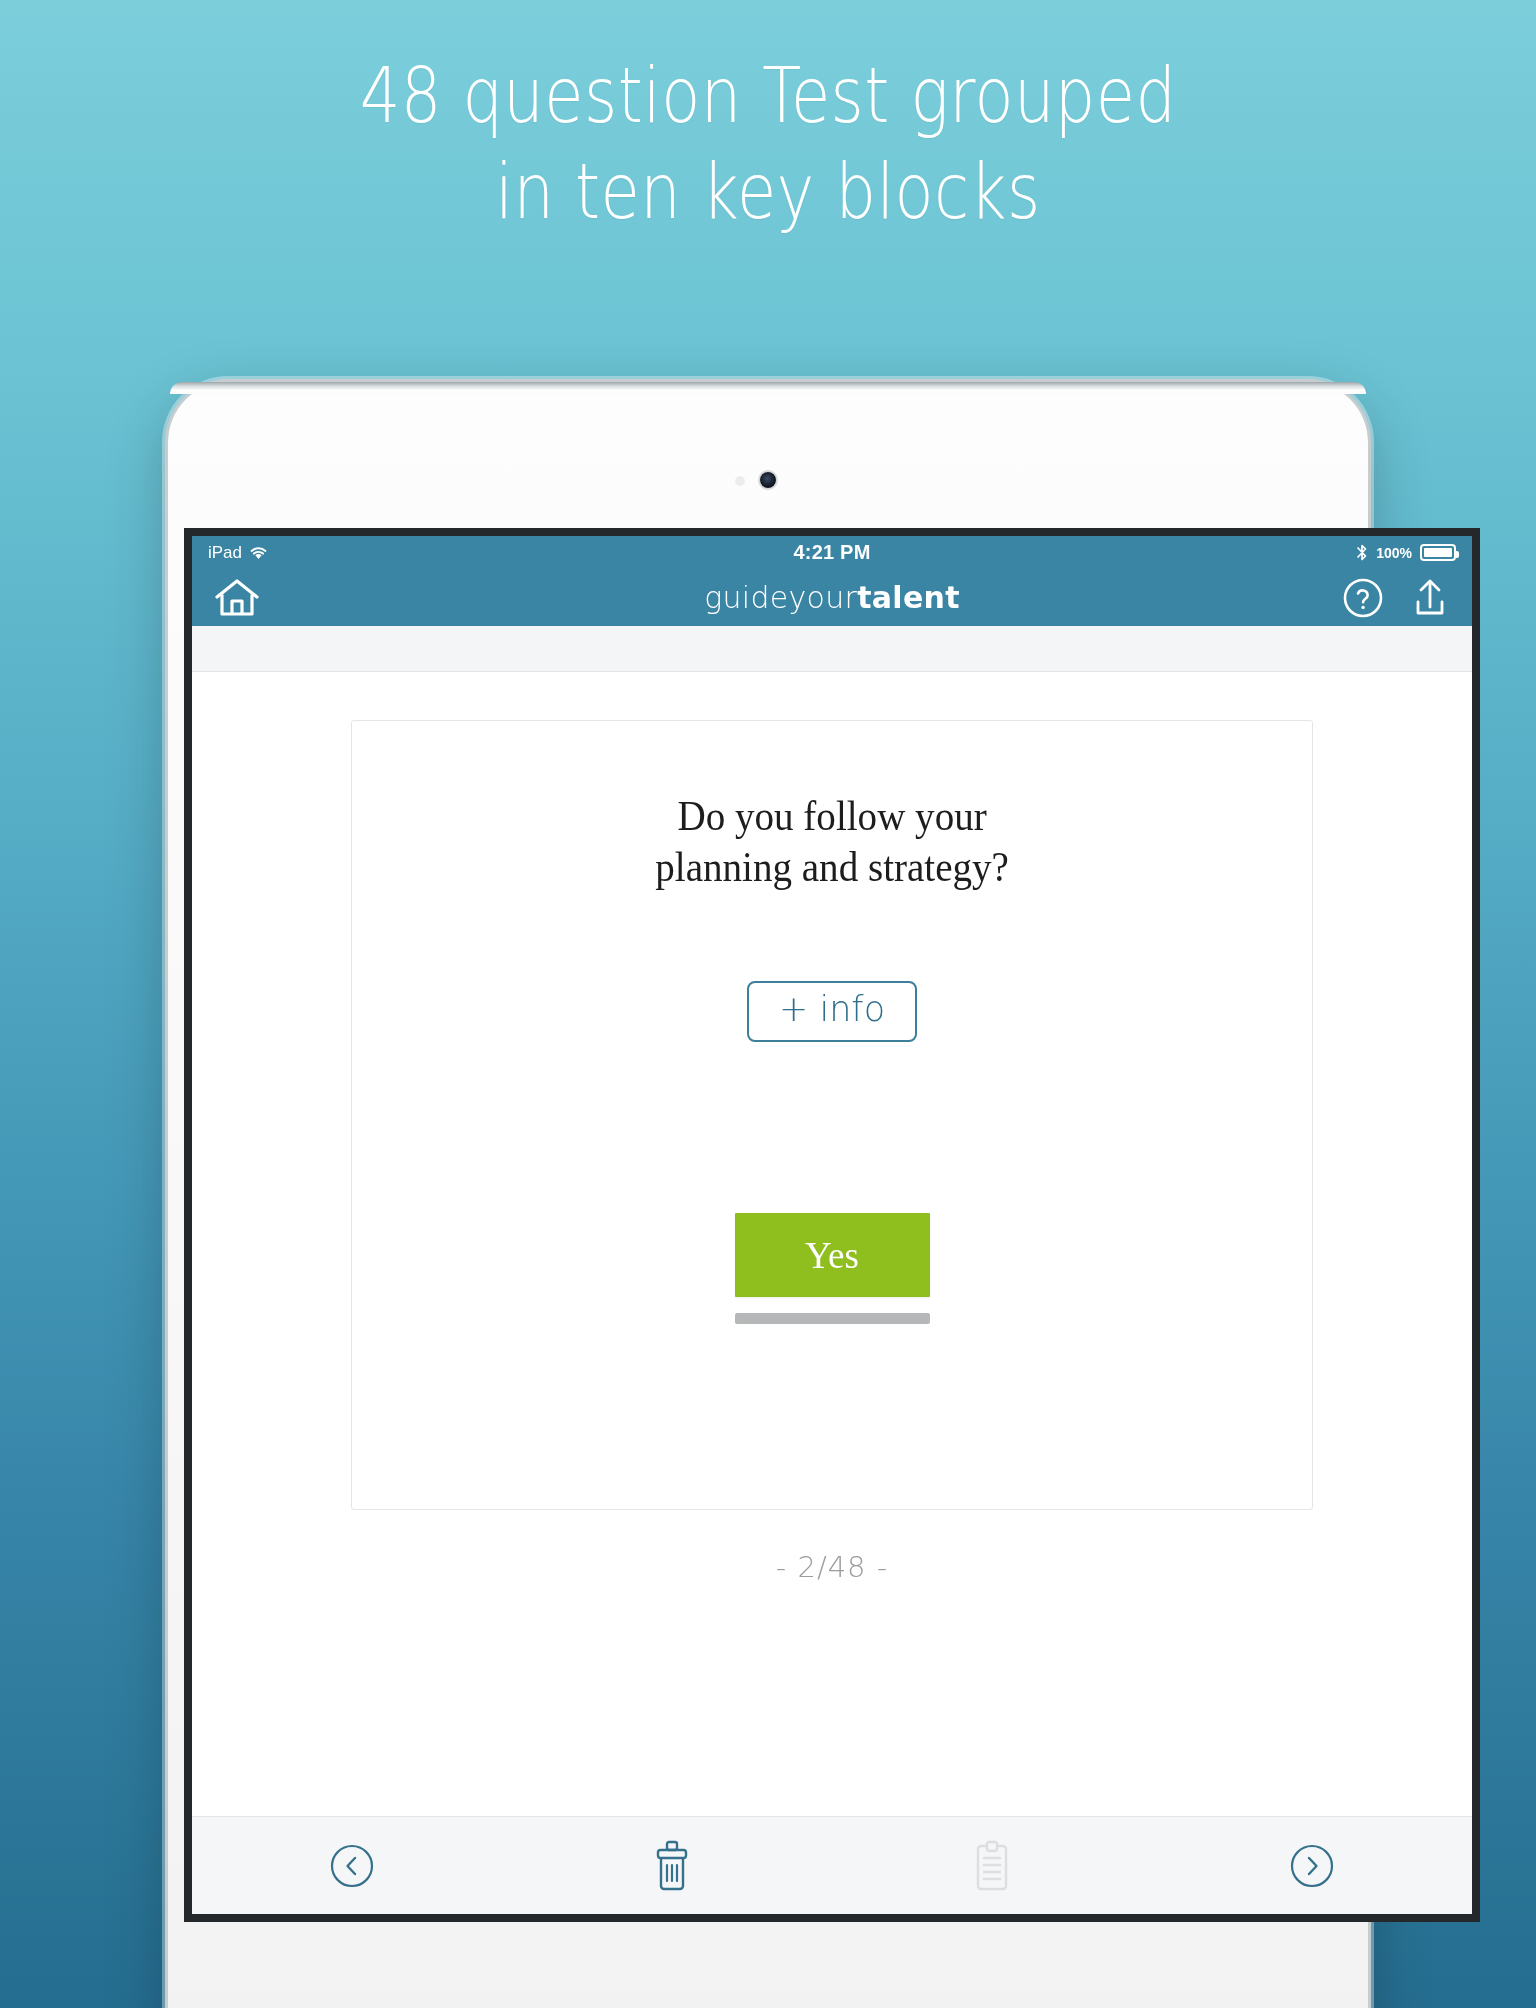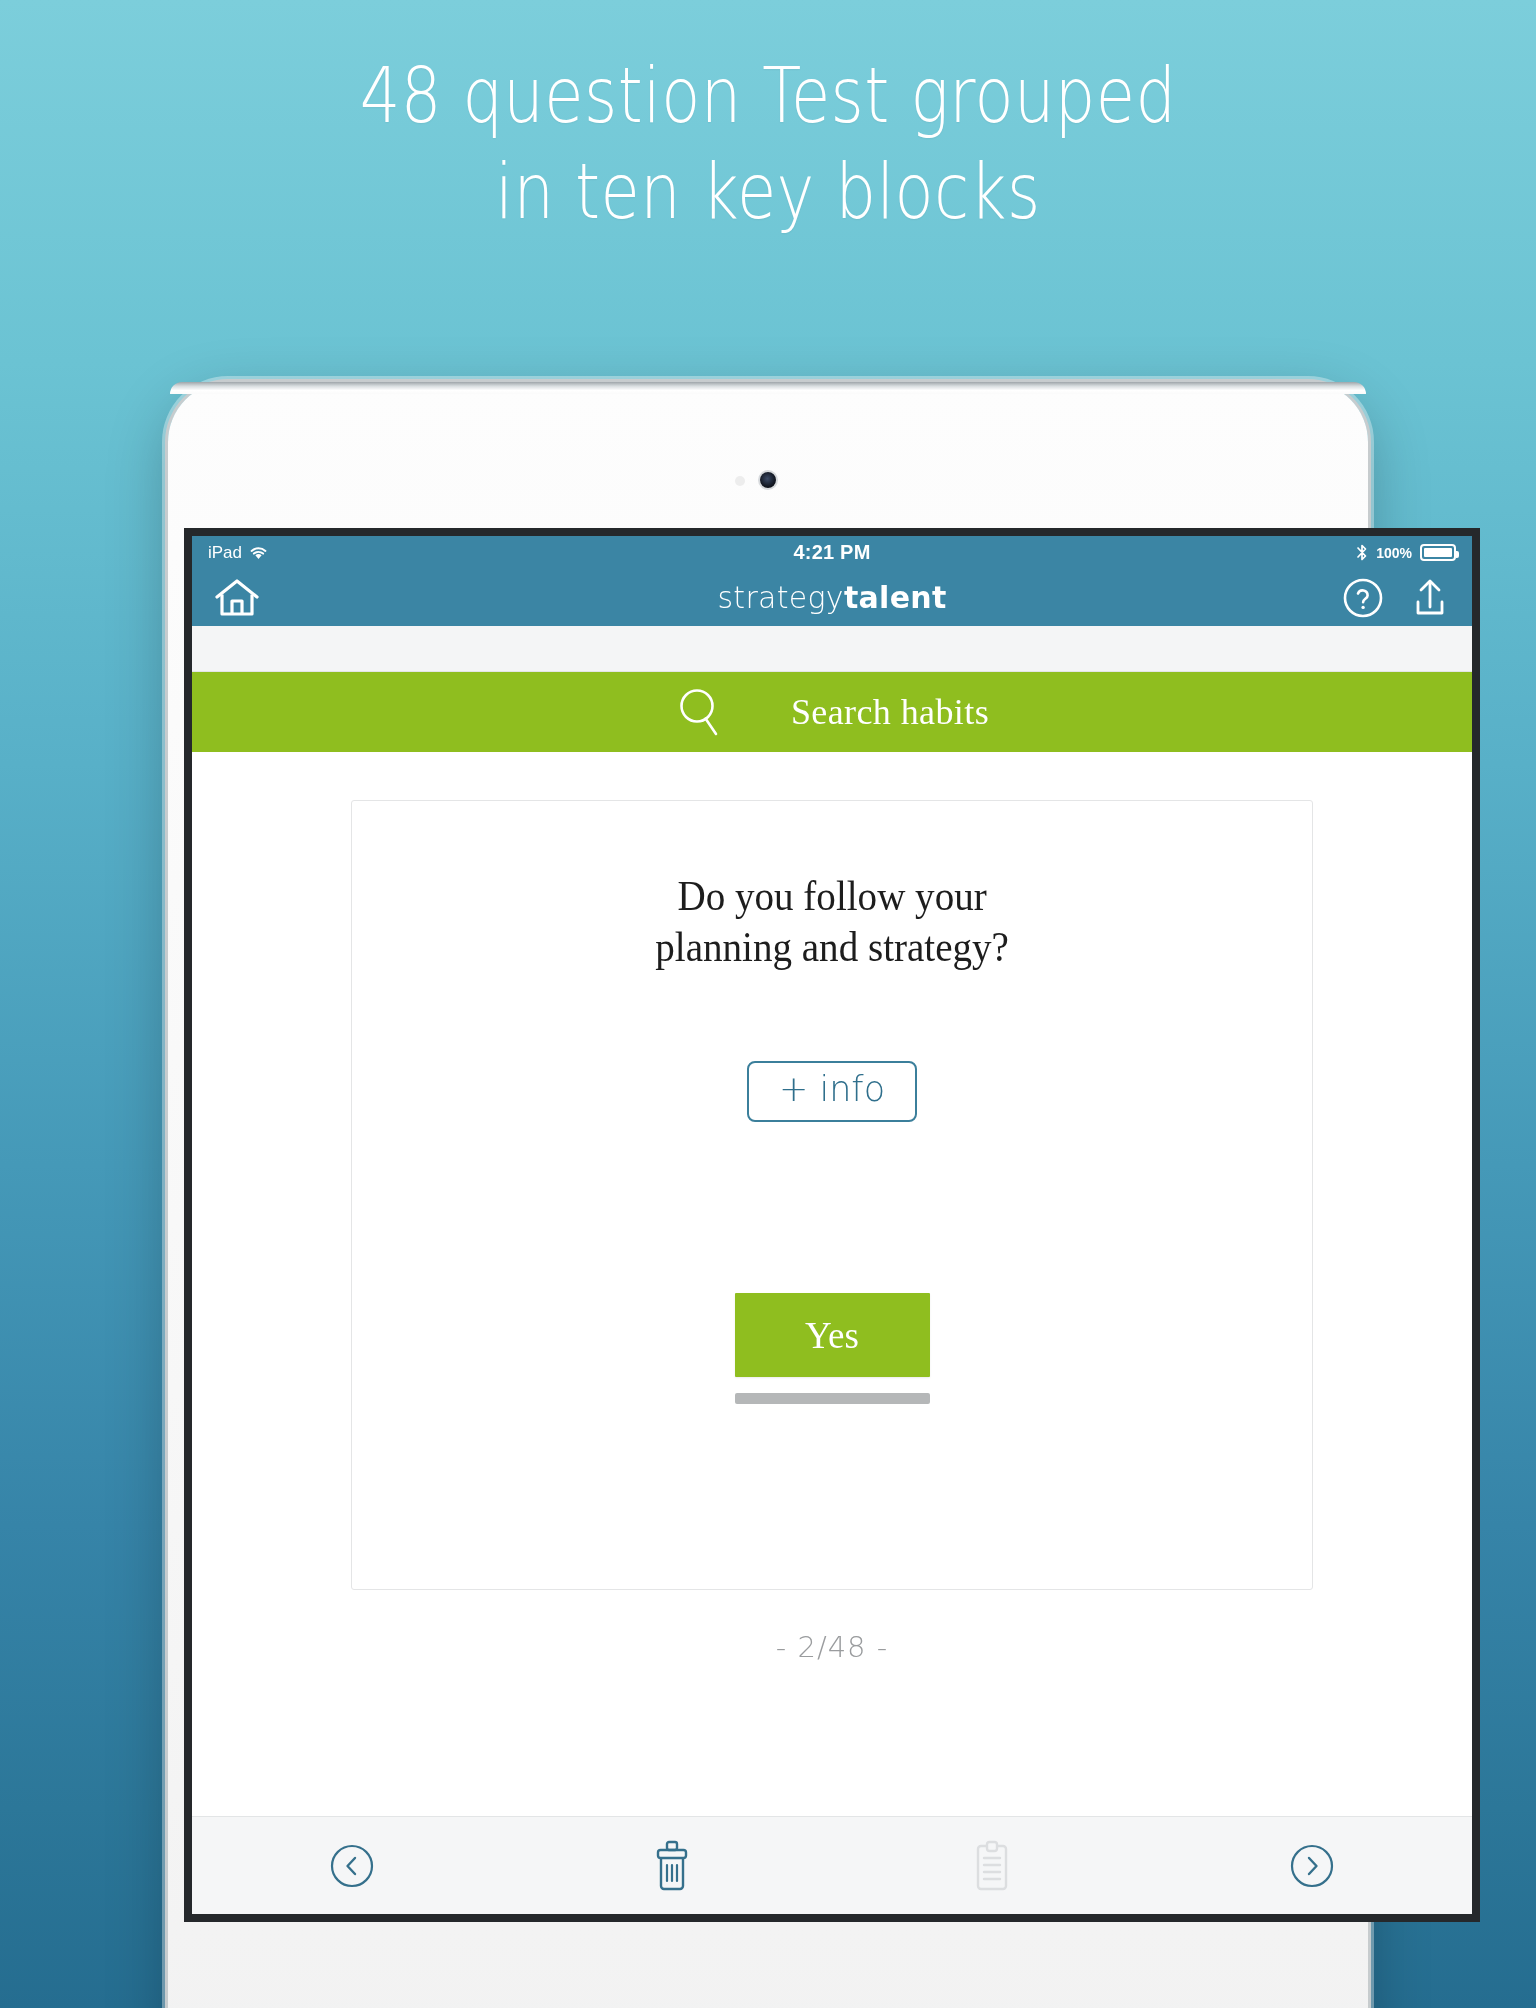--- a/index.html
+++ b/index.html
@@ -215,21 +215,21 @@
 
     <div class="navbar">
       <span>
         <svg width="46" height="40" viewBox="0 0 46 40">
           <path d="M3 19 L23 3 L43 19" stroke="#fff" stroke-width="3.2" fill="none" stroke-linecap="round" stroke-linejoin="round"></path>
           <path d="M8 16.5 V36 H38 V16.5" stroke="#fff" stroke-width="3.2" fill="none" stroke-linejoin="round"></path>
           <path d="M18 36 V23 H28 V36" stroke="#fff" stroke-width="3.2" fill="none" stroke-linejoin="round"></path>
         </svg>
       </span>
       <div class="logo">
-        <span>strategy</span><b>talent</b>
+        <span>guideyour</span><b>talent</b>
       </div>
       <div class="nav-right">
         <span>
           <svg width="42" height="42" viewBox="0 0 42 42">
             <circle cx="21" cy="21" r="18" stroke="#fff" stroke-width="2.6" fill="none"></circle>
             <path d="M16 16.5 a5 5 0 0 1 9.6 1.9 c0 3.3 -4.5 3.6 -4.5 6.9" stroke="#fff" stroke-width="2.6" fill="none" stroke-linecap="round"></path>
             <circle cx="21.1" cy="30.4" r="1.7" fill="#fff"></circle>
           </svg>
         </span>
         <span>
@@ -237,29 +237,20 @@
             <path d="M20 30 V5" stroke="#fff" stroke-width="2.8" fill="none" stroke-linecap="round"></path>
             <path d="M11 13 L20 4 L29 13" stroke="#fff" stroke-width="2.8" fill="none" stroke-linecap="round" stroke-linejoin="round"></path>
             <path d="M8 25 V36 H32 V25" stroke="#fff" stroke-width="2.8" fill="none" stroke-linecap="round" stroke-linejoin="round"></path>
           </svg>
         </span>
       </div>
     </div>
 
     <div class="strip"></div>
 
-    <div class="searchbar">
-      <span>
-        <svg width="50" height="52" viewBox="0 0 50 52">
-          <circle cx="22" cy="20" r="15.5" stroke="#fff" stroke-width="2.6" fill="none"></circle>
-          <path d="M30.5 32.5 L41 48" stroke="#fff" stroke-width="2.6" fill="none" stroke-linecap="round"></path>
-        </svg>
-      </span>
-      <span class="label">Search habits</span>
-    </div>
 
     <div class="content">
       <div class="card">
         <div class="question">
           <div>Do you follow your</div>
           <div>planning and strategy?</div>
         </div>
         <button class="infobtn">+ info</button>
 
         <div class="answers">

